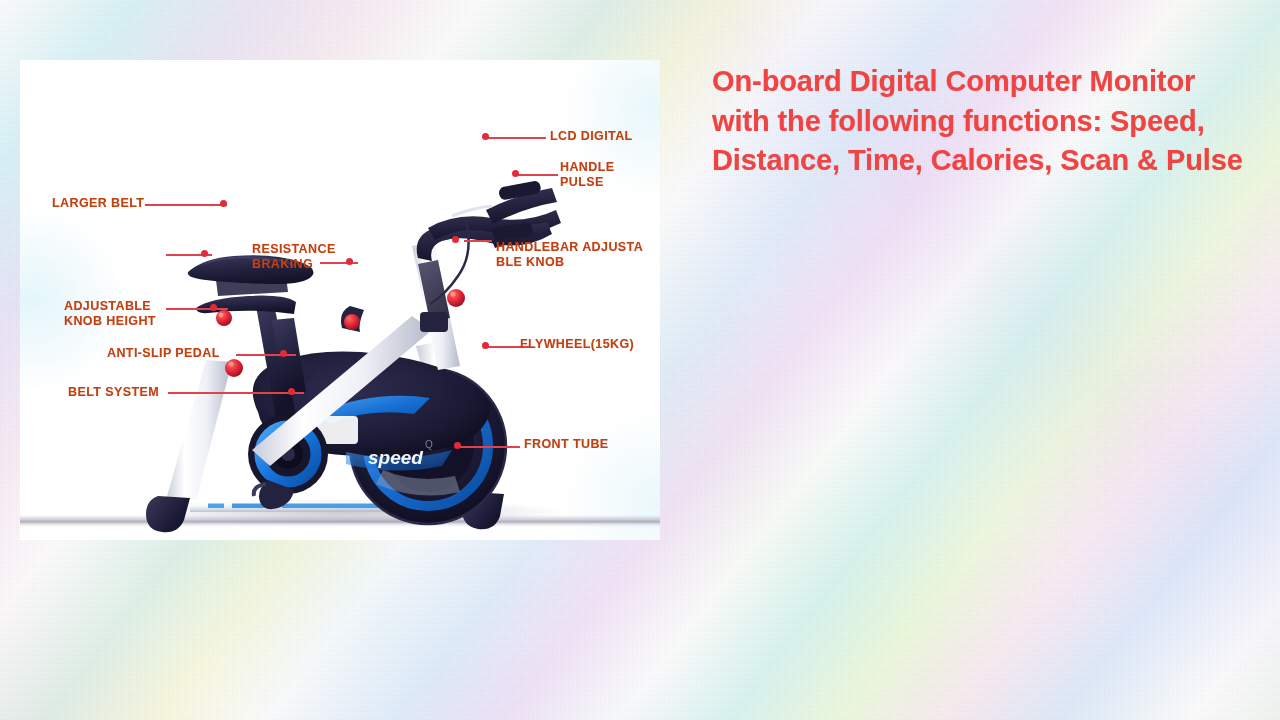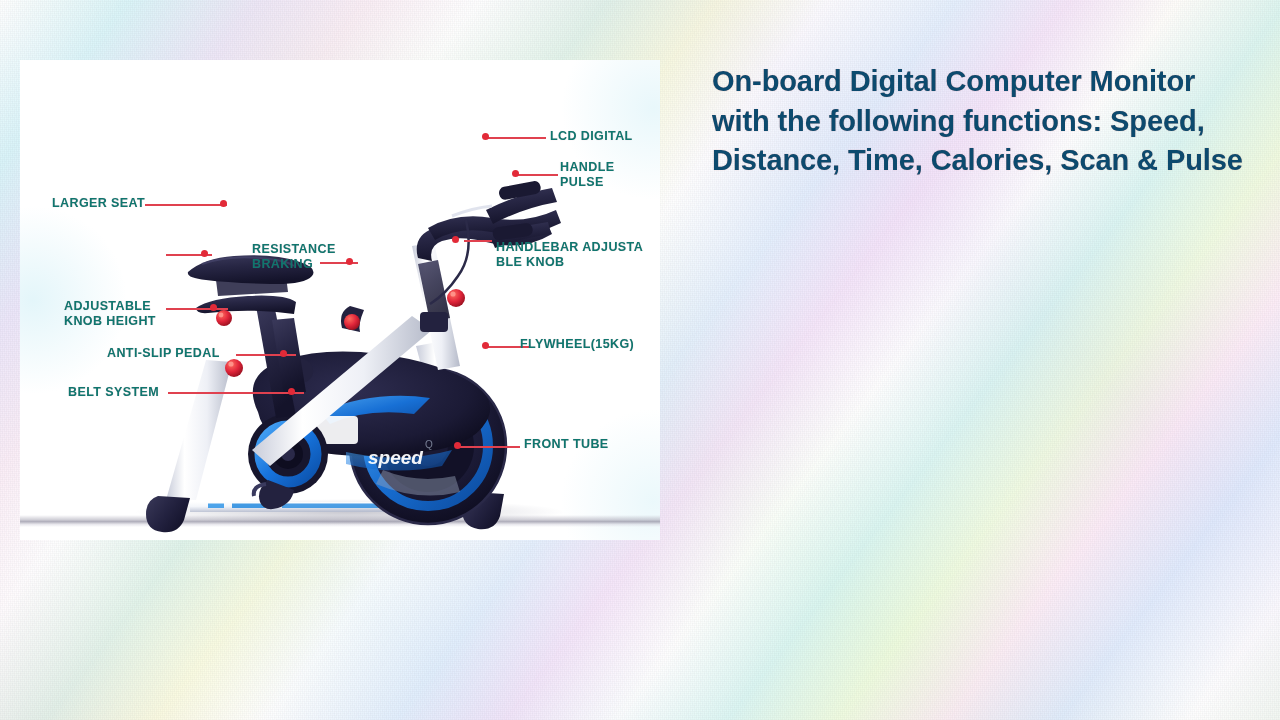--- a/index.html
+++ b/index.html
@@ -108,21 +108,21 @@
     top: 0;
     width: 640px;
     height: 480px;
     z-index: 3;
   }
 
   
   .callout {
     position: absolute;
     z-index: 6;
-    color: #0f766e;
+    color: #c2410c;
     font-family: "Liberation Sans", sans-serif;
     font-weight: bold;
     font-size: 12.5px;
     letter-spacing: 0.4px;
     line-height: 1.18;
     white-space: pre;
     text-shadow: 0 0 1px rgba(189,42,85,0.25);
   }
 
   
@@ -141,21 +141,21 @@
     background: #e22a38;
   }
 
   
   #copy-block {
     position: absolute;
     left: 712px;
     top: 62px;
     width: 540px;
     z-index: 4;
-    color: #0c4a6e;
+    color: #ef4444;
     font-family: "Liberation Sans", sans-serif;
     font-weight: bold;
     font-size: 29px;
     line-height: 1.37;
     white-space: pre-line;
     letter-spacing: -0.1px;
     text-shadow: 0 0 1px rgba(232,48,26,0.35);
   }
 </style>
 </head>
@@ -377,21 +377,21 @@
 
   <div class="leader" style="left:444px; top:180px; width:28px;"></div>
   <div class="leader-dot" style="left:432px; top:176px;"></div>
 
   <div class="leader" style="left:468px; top:286px; width:42px;"></div>
   <div class="leader-dot" style="left:462px; top:282px;"></div>
 
   <div class="leader" style="left:440px; top:386px; width:60px;"></div>
   <div class="leader-dot" style="left:434px; top:382px;"></div>
 
-  <div class="callout" style="left:32px; top:136px;">LARGER SEAT</div>
+  <div class="callout" style="left:32px; top:136px;">LARGER BELT</div>
 
 
   <div class="callout" style="left:44px; top:239px;">ADJUSTABLE
 KNOB HEIGHT</div>
 
   <div class="callout" style="left:87px; top:286px;">ANTI-SLIP PEDAL</div>
 
   <div class="callout" style="left:48px; top:325px;">BELT SYSTEM</div>
 
   <div class="callout" style="left:232px; top:182px;">RESISTANCE

